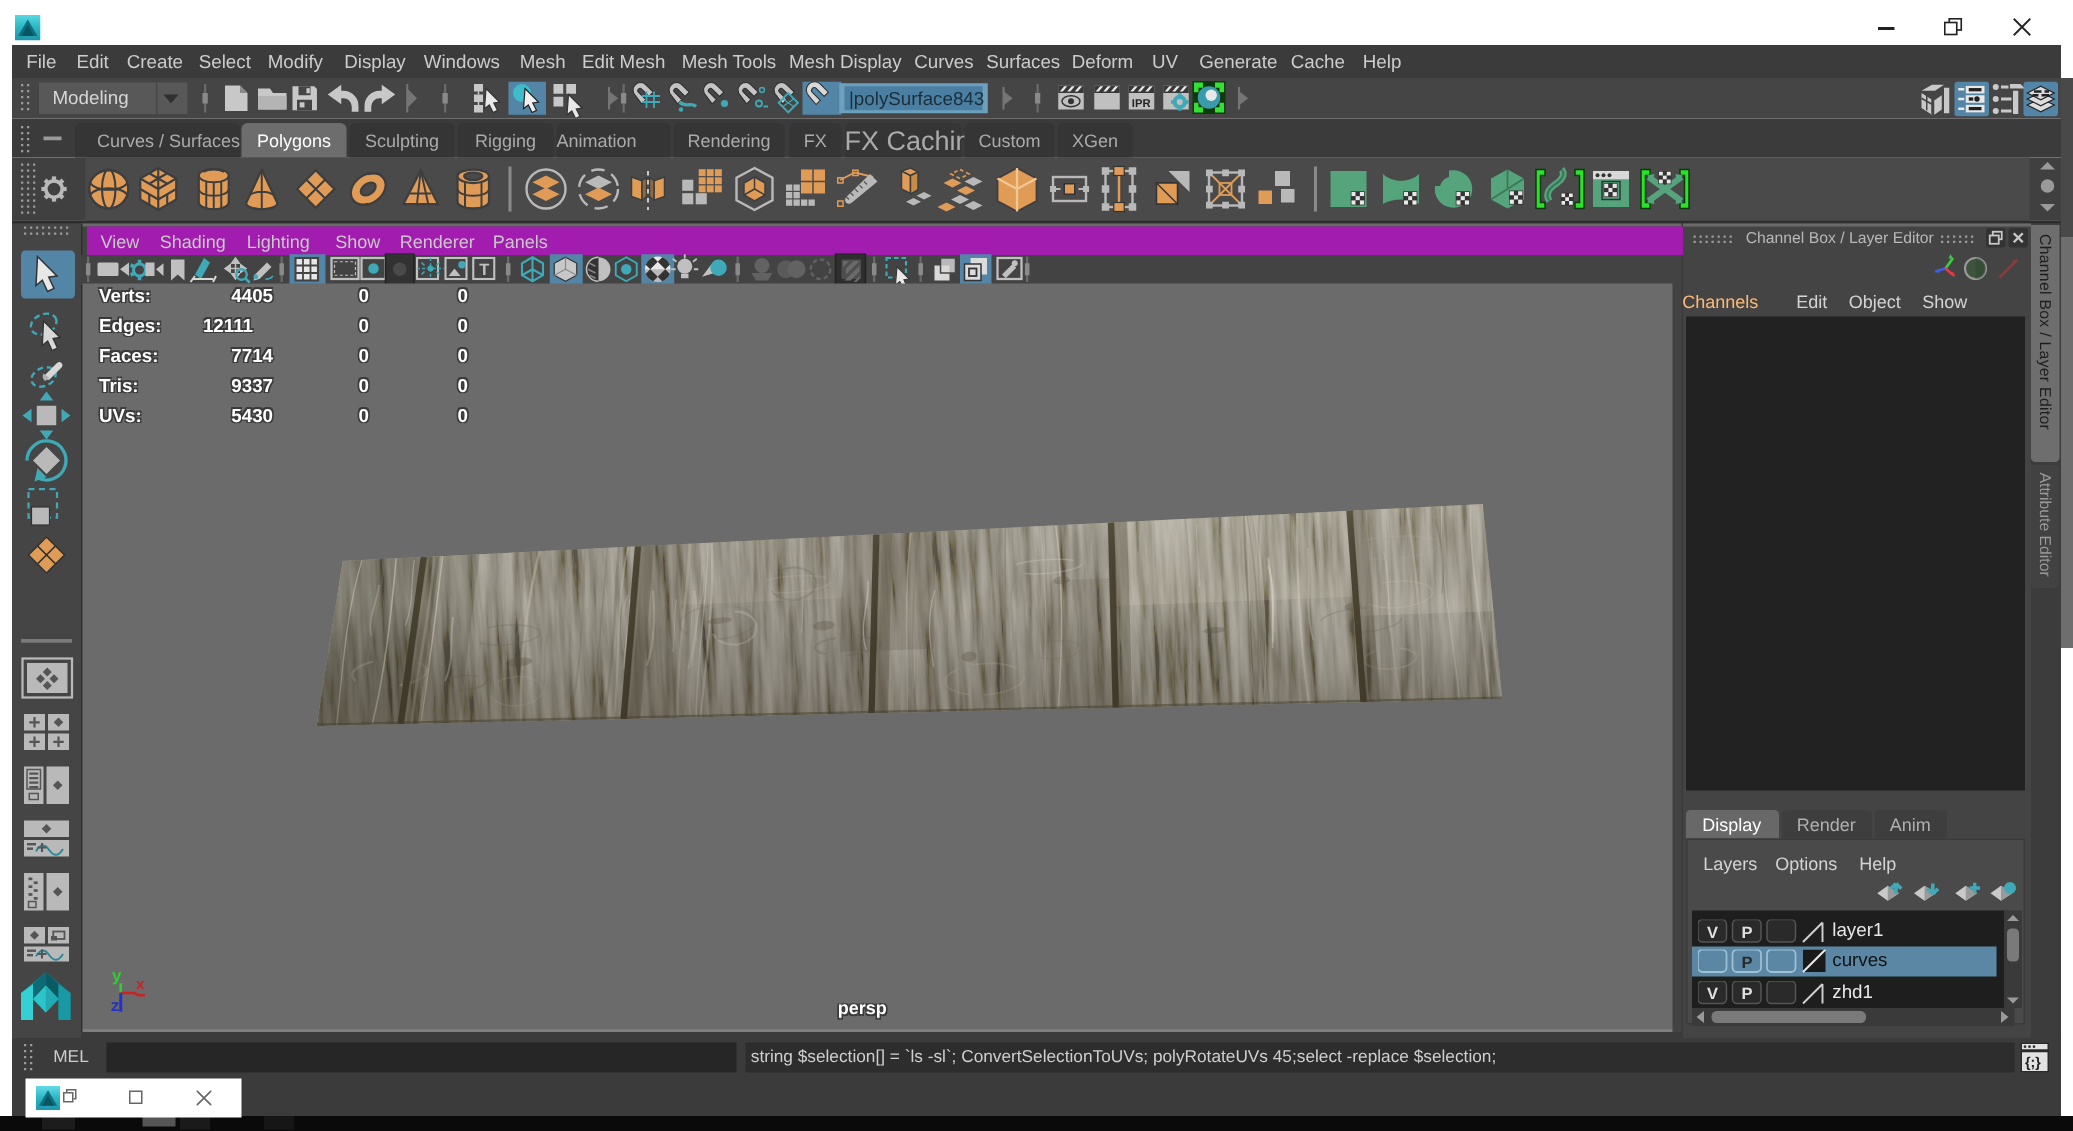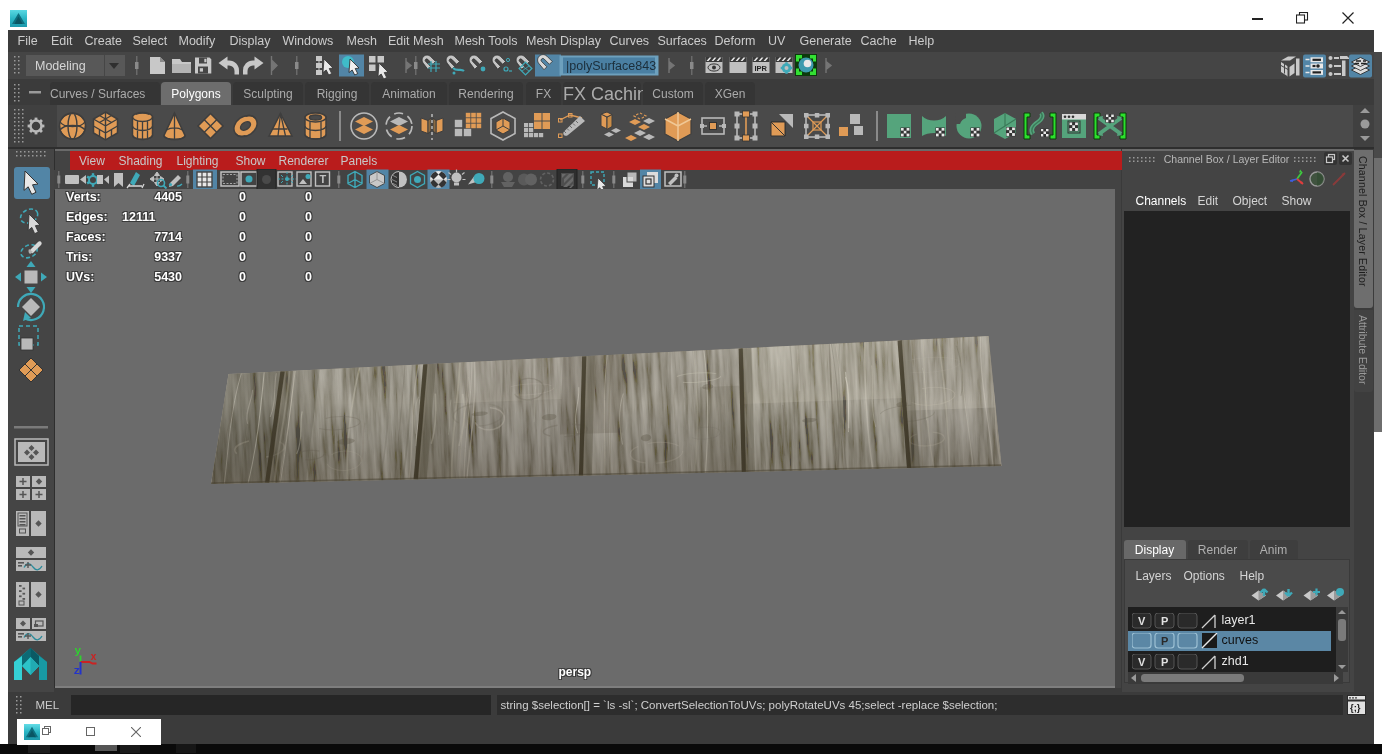--- a/index.html
+++ b/index.html
@@ -233,25 +233,25 @@
         <rect x="10" y="9" width="1.5" height="1.5"></rect>
         <rect x="6" y="13" width="1.5" height="1.5"></rect>
         <rect x="10" y="13" width="1.5" height="1.5"></rect>
         <rect x="6" y="17" width="1.5" height="1.5"></rect>
         <rect x="10" y="17" width="1.5" height="1.5"></rect>
         <rect x="6" y="21" width="1.5" height="1.5"></rect>
         <rect x="10" y="21" width="1.5" height="1.5"></rect>
       </g>
       <rect x="21" y="12" width="12" height="2.5" fill="#9a9a9a"></rect>
     </svg>
-<div class="abs" style="left:42.5px;top:3px;width:110px;height:23px;line-height:24px;font-size:12px;text-align:left;border-radius:4px 4px 0 0;background:#353535;color:#ababab;white-space:nowrap">Curves / Surfaces</div>
+<div class="abs" style="left:42.5px;top:3px;width:110px;height:23px;line-height:24px;font-size:12px;text-align:right;border-radius:4px 4px 0 0;background:#353535;color:#ababab;white-space:nowrap">Curves / Surfaces</div>
 <div class="abs" style="left:153.5px;top:3px;width:70px;height:23px;line-height:24px;font-size:12px;text-align:center;border-radius:4px 4px 0 0;background:#6d6d6d;color:#ffffff;white-space:nowrap">Polygons</div>
 <div class="abs" style="left:225.5px;top:3px;width:70px;height:23px;line-height:24px;font-size:12px;text-align:center;border-radius:4px 4px 0 0;background:#353535;color:#ababab;white-space:nowrap">Sculpting</div>
 <div class="abs" style="left:297.5px;top:3px;width:64px;height:23px;line-height:24px;font-size:12px;text-align:center;border-radius:4px 4px 0 0;background:#353535;color:#ababab;white-space:nowrap">Rigging</div>
-<div class="abs" style="left:363.5px;top:3px;width:76px;height:23px;line-height:24px;font-size:12px;text-align:center;border-radius:4px 4px 0 0;background:#353535;color:#ababab;white-space:nowrap">Animation</div>
+<div class="abs" style="left:363.5px;top:3px;width:76px;height:23px;line-height:24px;font-size:12px;text-align:left;border-radius:4px 4px 0 0;background:#353535;color:#ababab;white-space:nowrap">Animation</div>
 <div class="abs" style="left:441.5px;top:3px;width:74px;height:23px;line-height:24px;font-size:12px;text-align:center;border-radius:4px 4px 0 0;background:#353535;color:#ababab;white-space:nowrap">Rendering</div>
 <div class="abs" style="left:518.5px;top:3px;width:35px;height:23px;line-height:24px;font-size:12px;text-align:center;border-radius:4px 4px 0 0;background:#353535;color:#ababab;white-space:nowrap">FX</div>
 <div class="abs" style="left:555.5px;top:3px;width:78px;height:23px;line-height:24px;font-size:18px;text-align:center;border-radius:4px 4px 0 0;background:#353535;color:#ababab;white-space:nowrap">FX Caching</div>
 <div class="abs" style="left:635.5px;top:3px;width:60px;height:23px;line-height:24px;font-size:12px;text-align:center;border-radius:4px 4px 0 0;background:#353535;color:#ababab;white-space:nowrap">Custom</div>
 <div class="abs" style="left:697.5px;top:3px;width:50px;height:23px;line-height:24px;font-size:12px;text-align:center;border-radius:4px 4px 0 0;background:#353535;color:#ababab;white-space:nowrap">XGen</div>
 </div>
 <div class="abs" style="left:7.5px;top:105px;width:1366px;height:42px;background:#404040">
 <div class="abs" style="left:49px;top:0;width:1296px;height:42px;background:#4a4a4a"></div>
 <svg class="abs" style="left:0;top:0" width="1366" height="42" viewBox="0 0 1366 42">
 <rect x="6" y="4" width="1.5" height="1.5" fill="#9a9a9a"></rect>
@@ -685,21 +685,21 @@
 <path d="M14,511 L22.5,503 L22.5,512 L14,521 Z" fill="#0d6a74"></path>
 <path d="M22.5,503 L31,511 L31,521 L22.5,512 Z" fill="#0a5a64"></path>
 <path d="M31,511 L39,517 L39,535 L31,535 Z" fill="#1899a3"></path>
 <path d="M14,521 L22.5,512 L31,521 L22.5,530 Z" fill="#2cc4c9"></path>
 <path d="M22.5,512 L31,521 L22.5,530 Z" fill="#21aab2"></path>
 </g>
 </svg></div>
 <div class="abs" style="left:53.5px;top:149px;width:1067px;height:543px;background:#434343">
 <div class="abs" style="left:0;top:0;width:1067px;height:1.5px;background:#6a6a6a"></div>
 <div class="abs" style="left:0;top:0;width:1.5px;height:543px;background:#2e2e2e"></div>
-<div class="abs" style="left:16px;top:1.5px;width:1067px;height:19px;background:#b91c1c">
+<div class="abs" style="left:4px;top:1.5px;width:1067px;height:19px;background:#a21caf">
 <div class="vpmenu-it" style="left:9.5px">View</div>
 <div class="vpmenu-it" style="left:49px">Shading</div>
 <div class="vpmenu-it" style="left:107px">Lighting</div>
 <div class="vpmenu-it" style="left:166px">Show</div>
 <div class="vpmenu-it" style="left:209px">Renderer</div>
 <div class="vpmenu-it" style="left:271px">Panels</div>
 </div>
 <div class="abs" style="left:0;top:20.5px;width:1067px;height:20px;background:#434343"></div>
 <svg class="abs" style="left:0;top:20px" width="1067" height="21" viewBox="0 0 1067 21">
 <rect x="4" y="2" width="1.5" height="17" fill="#6a6a6a"></rect>
@@ -1029,21 +1029,21 @@
 <path d="M848.8,191.4 L858.2,319.1" stroke="#8b8475" stroke-width="1.2" opacity="0.5"></path>
 <polygon points="174.5,225 934.5,187 947.5,317 157,335" fill="url(#wshade)"></polygon>
 <path d="M157,335 L947.5,317" stroke="#453e2e" stroke-width="3.5" opacity="0.5"></path>
 </g>
     </svg>
 <div class="hud" style="left:12.5px;top:41px">Verts:</div>
 <div class="hud" style="left:68.5px;top:41px;width:60px;text-align:right">4405</div>
 <div class="hud" style="left:185.5px;top:41px">0</div>
 <div class="hud" style="left:251.5px;top:41px">0</div>
 <div class="hud" style="left:12.5px;top:61px">Edges:</div>
-<div class="hud" style="left:68.5px;top:61px;width:60px;text-align:left">12111</div>
+<div class="hud" style="left:68.5px;top:61px;width:60px;text-align:center">12111</div>
 <div class="hud" style="left:185.5px;top:61px">0</div>
 <div class="hud" style="left:251.5px;top:61px">0</div>
 <div class="hud" style="left:12.5px;top:81px">Faces:</div>
 <div class="hud" style="left:68.5px;top:81px;width:60px;text-align:right">7714</div>
 <div class="hud" style="left:185.5px;top:81px">0</div>
 <div class="hud" style="left:251.5px;top:81px">0</div>
 <div class="hud" style="left:12.5px;top:101px">Tris:</div>
 <div class="hud" style="left:68.5px;top:101px;width:60px;text-align:right">9337</div>
 <div class="hud" style="left:185.5px;top:101px">0</div>
 <div class="hud" style="left:251.5px;top:101px">0</div>
@@ -1113,21 +1113,21 @@
         <path d="M6,5 l-1,-3 -2,2.2 Z" fill="#e03e3e"></path>
 </g>
 <g transform="translate(30,10)">
         <circle r="7" fill="#40573e" opacity="0.8"></circle>
         <circle r="7" fill="none" stroke="#9a9a9a" stroke-width="1.4"></circle>
         <path d="M0,-7 A7,7 0 0 1 0,7 L0,0 Z" fill="#2e4a2e" opacity="0.6"></path>
       </g>
 <path d="M46,16 L58,4" stroke="#8a3a3a" stroke-width="1.8"></path>
       <path d="M58,4 l-3.5,0.8 1.6,2.8 Z" fill="#8a3a3a"></path>
 </svg>
-<div class="vpmenu-it" style="left:14px;top:42px;color:#ffffff">Channels</div>
+<div class="vpmenu-it" style="left:0;top:42px;color:#fdba74">Channels</div>
 <div class="vpmenu-it" style="left:76px;top:42px;color:#d4d4d4">Edit</div>
 <div class="vpmenu-it" style="left:111px;top:42px;color:#d4d4d4">Object</div>
 <div class="vpmenu-it" style="left:160px;top:42px;color:#d4d4d4">Show</div>
 <div class="abs" style="left:2px;top:62px;width:226px;height:316px;background:#222222"></div>
 <div class="abs" style="left:2px;top:391px;width:62px;height:19px;background:#686868;border-radius:3px 3px 0 0;color:#fff;font-size:12px;text-align:center;line-height:20px">Display</div>
 <div class="abs" style="left:66px;top:391px;width:60px;height:19px;background:#3e3e3e;border-radius:3px 3px 0 0;color:#b0b0b0;font-size:12px;text-align:center;line-height:20px">Render</div>
 <div class="abs" style="left:128px;top:391px;width:48px;height:19px;background:#3e3e3e;border-radius:3px 3px 0 0;color:#b0b0b0;font-size:12px;text-align:center;line-height:20px">Anim</div>
 <div class="abs" style="left:2px;top:410px;width:226px;height:124px;background:#4a4a4a;border:1px solid #3a3a3a"></div>
 <div class="vpmenu-it" style="left:14px;top:417px;color:#d4d4d4">Layers</div>
 <div class="vpmenu-it" style="left:62px;top:417px;color:#d4d4d4">Options</div>

